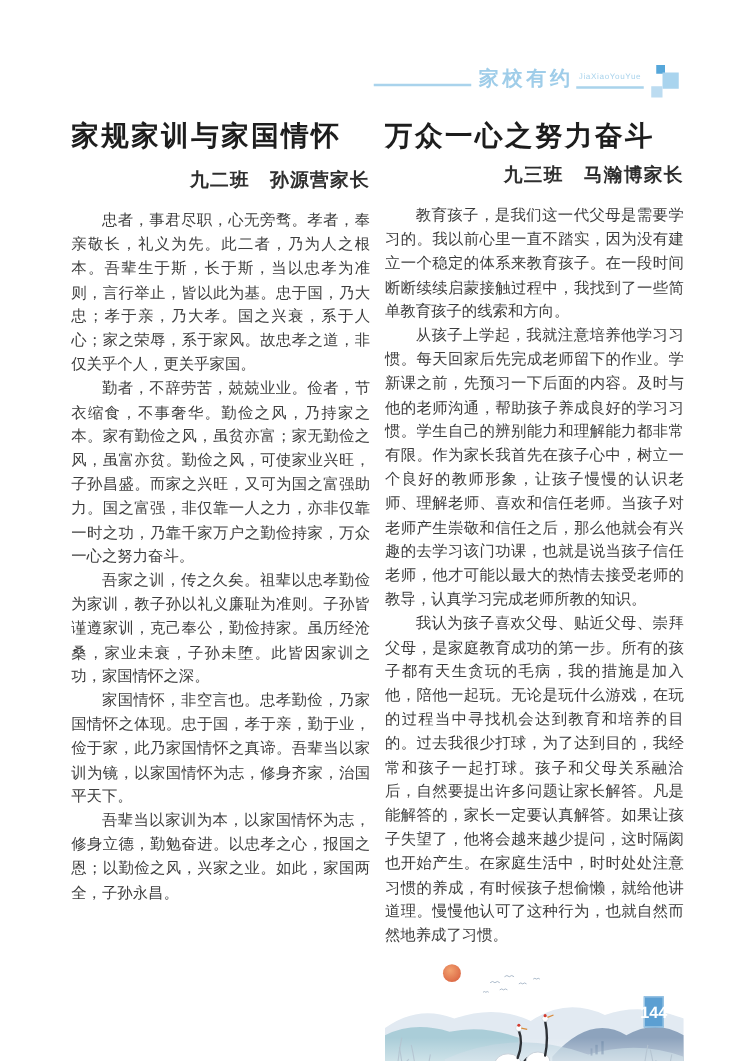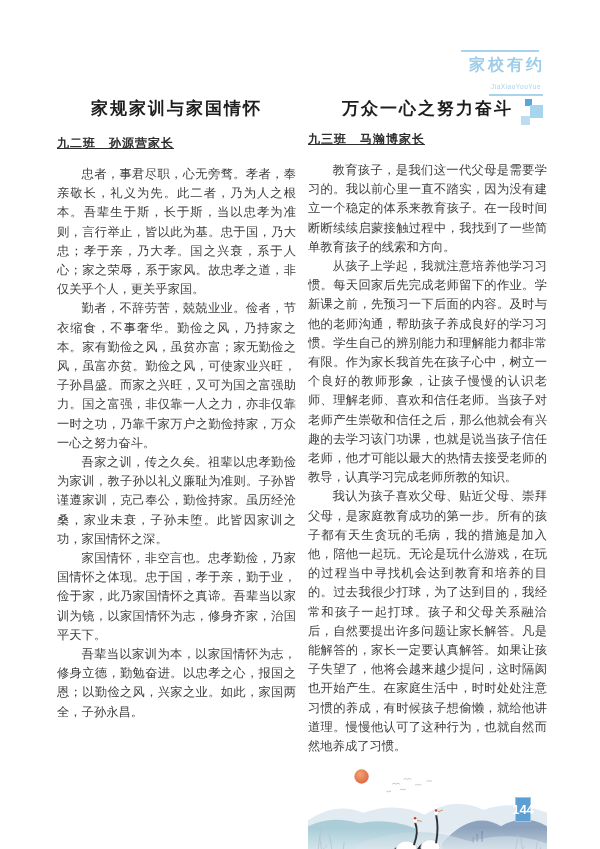--- a/index.html
+++ b/index.html
@@ -7,21 +7,21 @@
   body {
     width:600px; height:849px; position:relative; overflow:hidden;
     font-family:"Liberation Serif","DejaVu Serif",serif;
     color:#3b3b3b;
   }
   .page { position:absolute; inset:0; background:#ffffff; }
 
   
   .header {
     position:absolute; top:50px; left:0; right:55px;
-    display:flex; justify-content:flex-end; align-items:flex-end;flex-direction:column;
+    display:flex; justify-content:flex-end; align-items:flex-end;
   }
   .header-rule {
     width:78px; height:2px; background:#a9d3ec; margin:0 6px 5px 0;
   }
   .brand {
     font-size:16px; font-weight:bold; letter-spacing:3px;
     color:#9fcde9; line-height:1; padding-bottom:2px;
   }
   .brand-sub-wrap {
     border-bottom:2px solid #a9d3ec; margin:0 2px 3px 2px; padding:0 2px 1px 2px;
@@ -37,26 +37,26 @@
   .sq3 { width:9px; height:9px; left:4px; top:17px; background:#bcdcf1; }
 
   
   .columns {
     position:absolute; top:96px; left:57px; width:490px;
     display:flex; gap:12px; align-items:flex-start;
   }
   .column { flex:1 1 0; min-width:0; }
 
   .article-title {
-    font-size:17px; font-weight:bold; color:#1d1d1d;
-    text-align:center; letter-spacing:2px; line-height:25px;
+    font-size:22px; font-weight:bold; color:#1d1d1d;
+    text-align:left; letter-spacing:2px; line-height:25px;
   }
   .byline {
-    text-align:left; font-size:12px; color:#2e2e2e;
-    letter-spacing:1px; margin-top:12px; font-weight:bold;text-decoration:underline;
+    text-align:right; font-size:15px; color:#2e2e2e;
+    letter-spacing:1px; margin-top:12px; font-weight:bold;
   }
   .article-body { margin-top:13px; }
   .article-body p {
     font-size:12.3px; line-height:19.2px; text-align:justify;
     text-indent:2em; color:#3d3d3d;
   }
   .left-col .byline { margin-top:14px; }
   .right-col .byline { margin-top:10px; }
 
   

